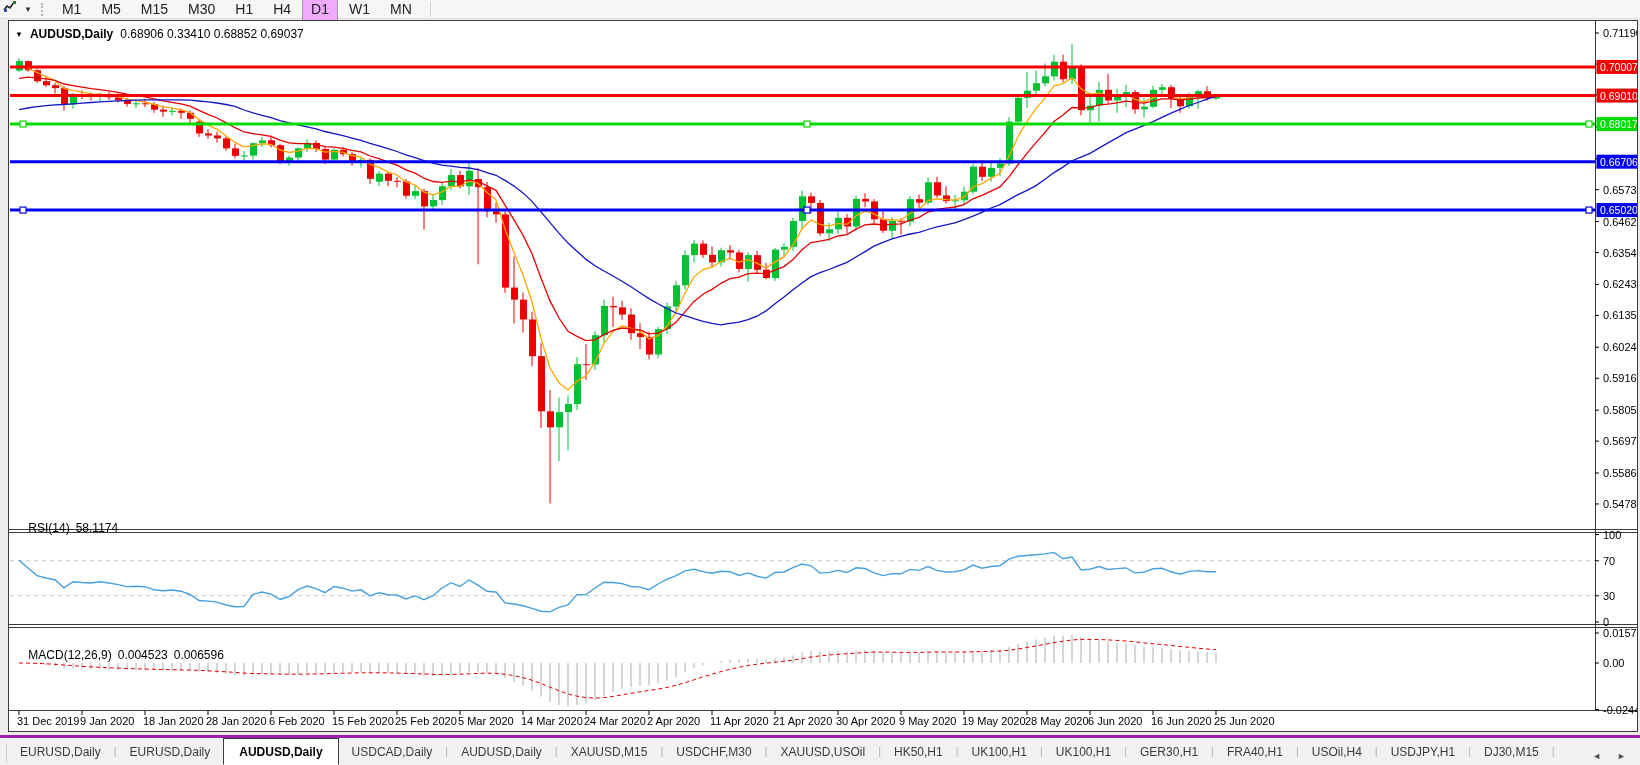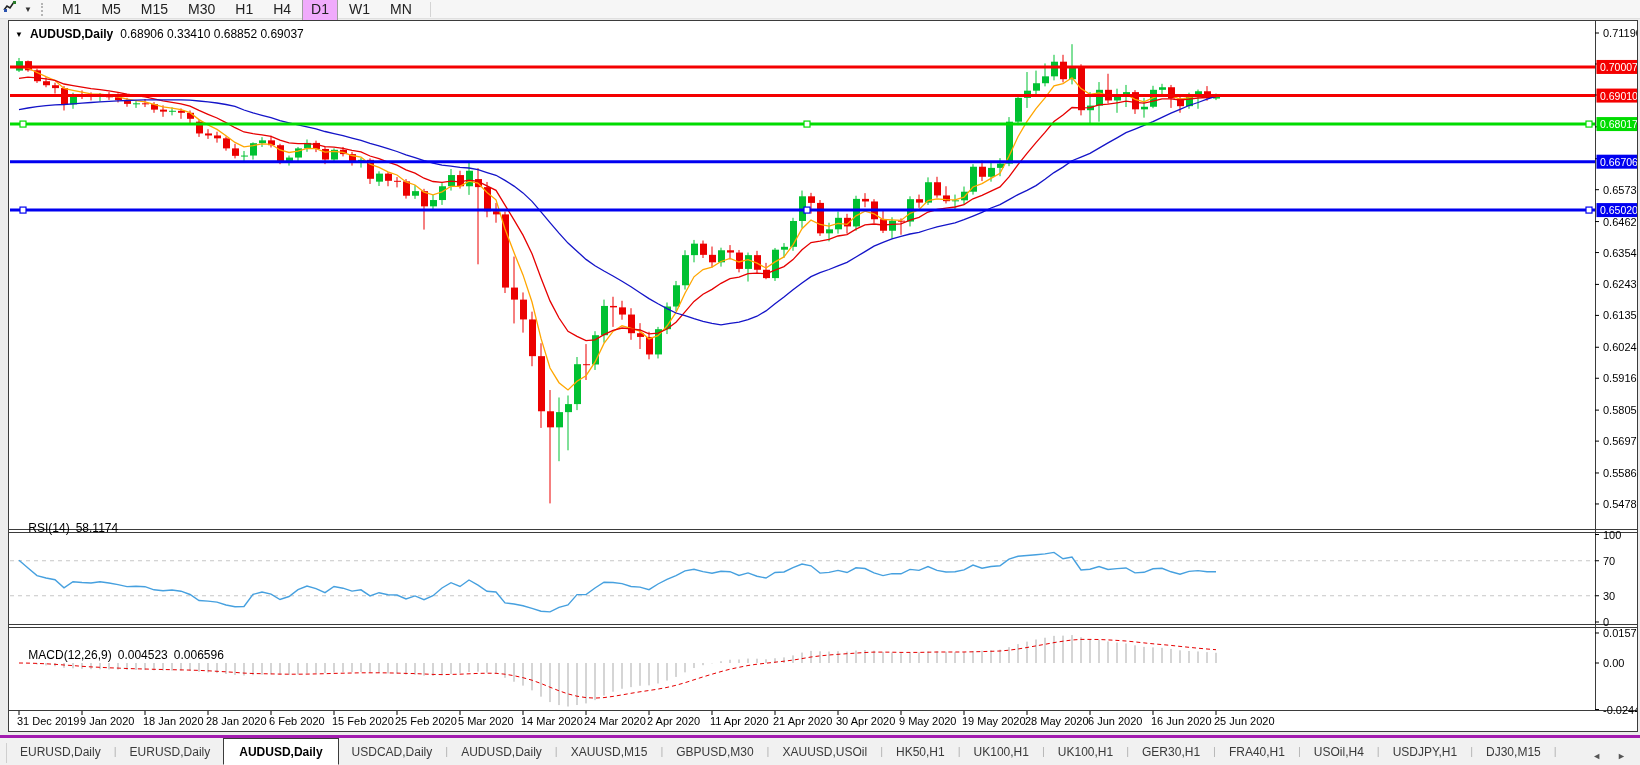--- a/index.html
+++ b/index.html
@@ -636,21 +636,21 @@
       <div class="tab">EURUSD,Daily</div>
       <div class="tab-div">|</div>
       <div class="tab">EURUSD,Daily</div>
       <div class="tab active">AUDUSD,Daily</div>
       <div class="tab">USDCAD,Daily</div>
       <div class="tab-div">|</div>
       <div class="tab">AUDUSD,Daily</div>
       <div class="tab-div">|</div>
       <div class="tab">XAUUSD,M15</div>
       <div class="tab-div">|</div>
-      <div class="tab">GBPUSD,M30</div>
+      <div class="tab">USDCHF,M30</div>
       <div class="tab-div">|</div>
       <div class="tab">XAUUSD,USOil</div>
       <div class="tab-div">|</div>
       <div class="tab">HK50,H1</div>
       <div class="tab-div">|</div>
       <div class="tab">UK100,H1</div>
       <div class="tab-div">|</div>
       <div class="tab">UK100,H1</div>
       <div class="tab-div">|</div>
       <div class="tab">GER30,H1</div>

